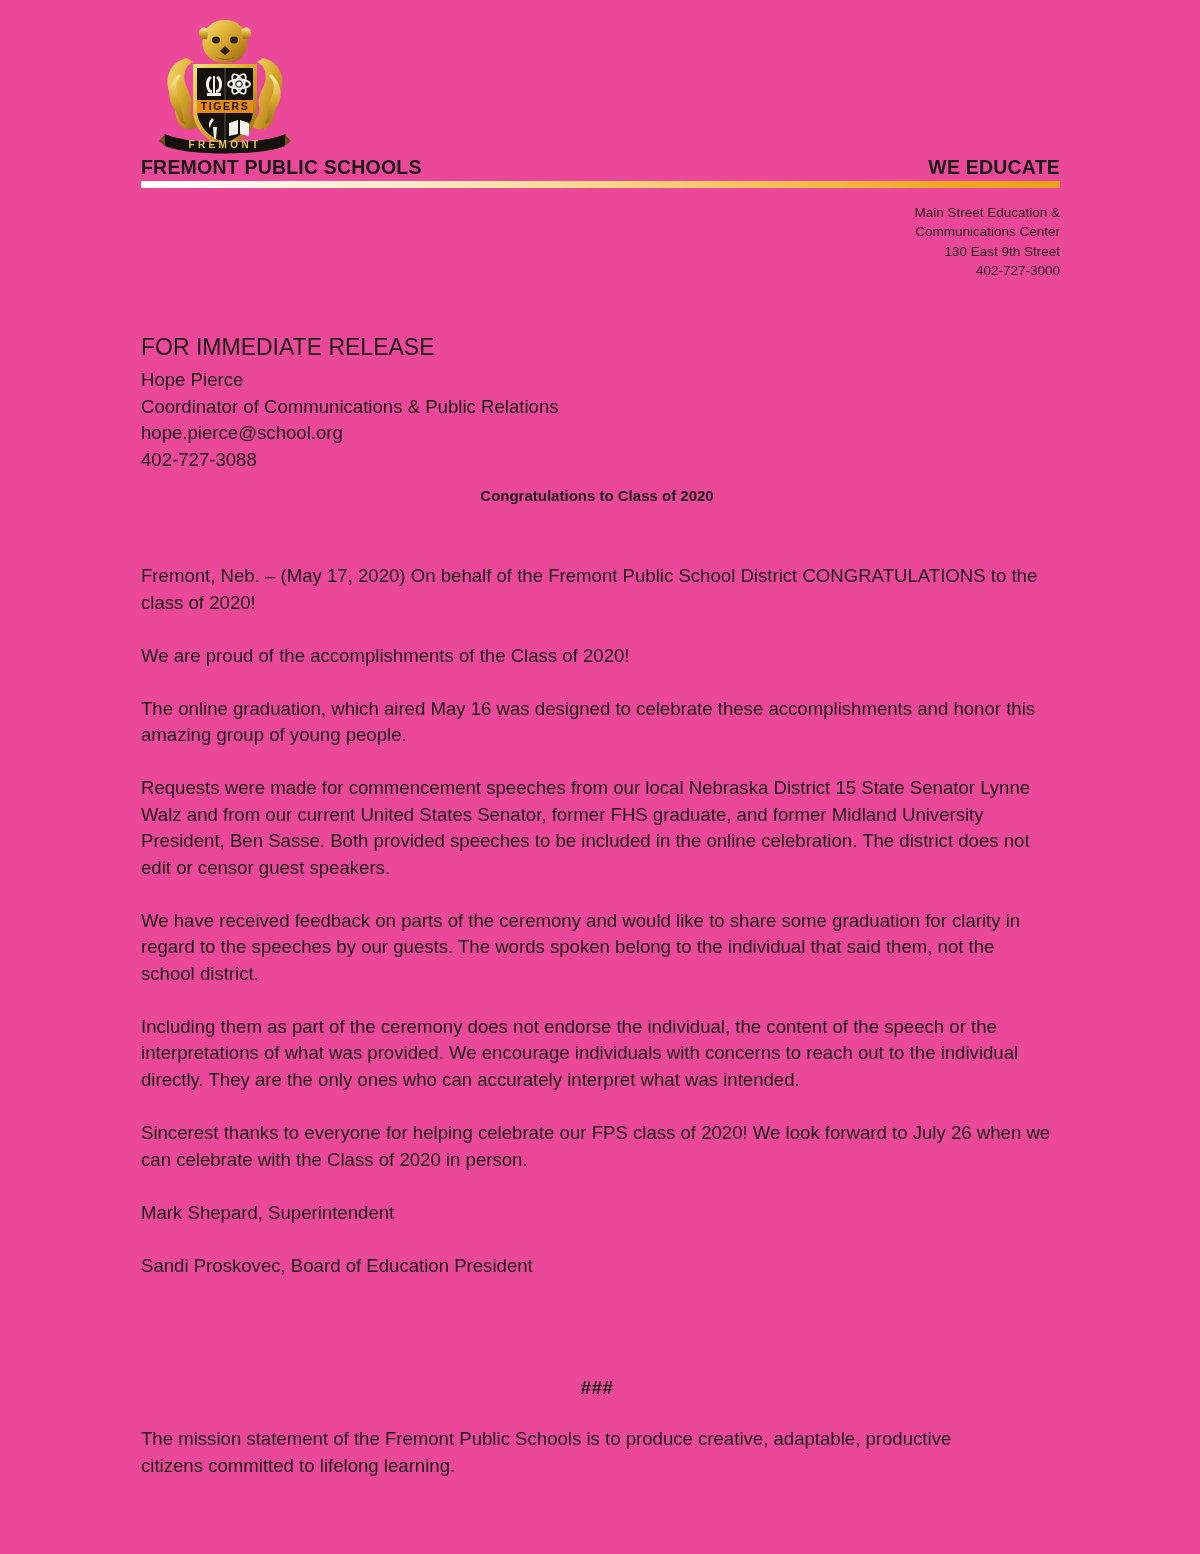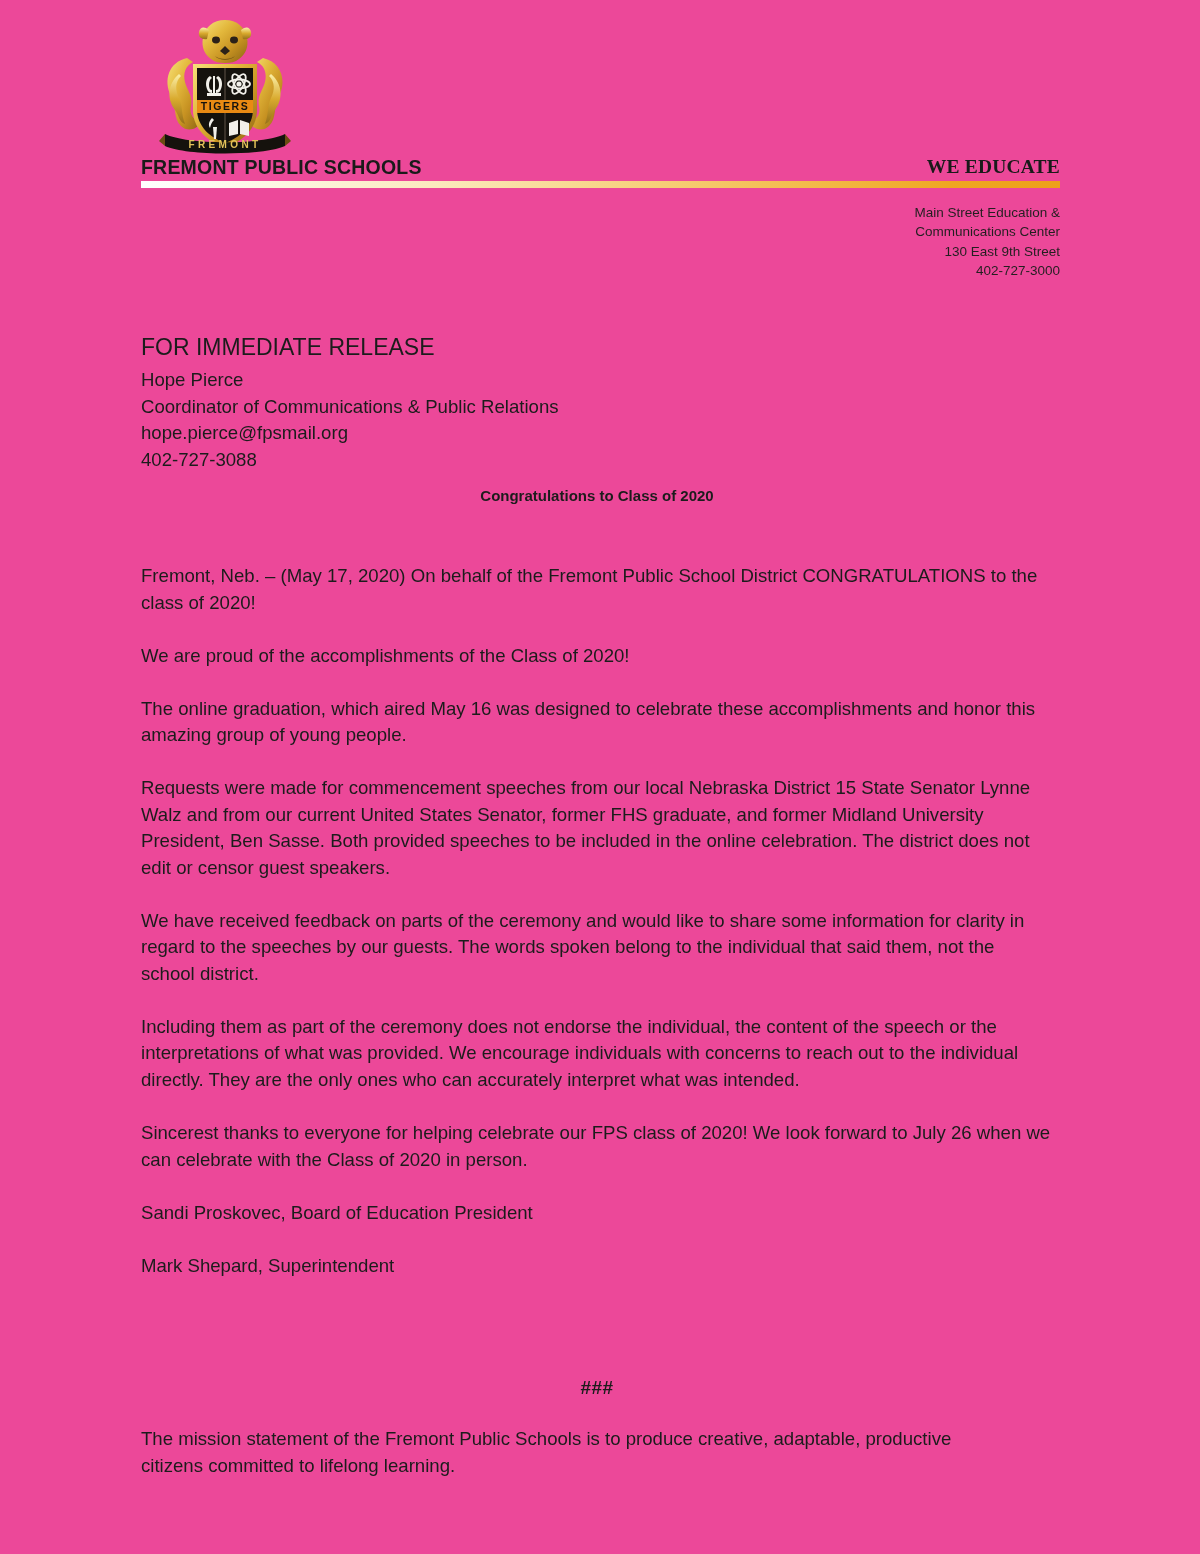--- a/index.html
+++ b/index.html
@@ -53,21 +53,21 @@
     font-weight: bold;
     font-size: 19.5px;
     letter-spacing: 0.2px;
     color: #1a1a1a;
     white-space: nowrap;
   }
   .tagline {
     position: absolute;
     right: 0;
     top: 0;
-    font-family: Liberation Serif, serif;
+    font-family: Liberation Sans, sans-serif;
     font-weight: bold;
     font-size: 19.5px;
     letter-spacing: 0.2px;
     color: #1a1a1a;
     white-space: nowrap;
   }
   .rule-bar {
     position: absolute;
     left: 0;
     top: 181px;
@@ -258,36 +258,36 @@
     </div>
   </div>
 
   <div class="body-col">
 
     <div class="release-line">FOR IMMEDIATE RELEASE</div>
 
     <div class="contact">
       <div>Hope Pierce</div>
       <div>Coordinator of Communications &amp; Public Relations</div>
-      <div>hope.pierce@fpsmail.org</div>
+      <div>hope.pierce@school.org</div>
       <div>402-727-3088</div>
     </div>
 
     <div class="headline">Congratulations to Class of 2020</div>
 
     <div class="paras">
       <p class="para">Fremont, Neb. – (May 17, 2020) On behalf of the Fremont Public School District CONGRATULATIONS to the class of 2020!</p>
       <p class="para">We are proud of the accomplishments of the Class of 2020!</p>
       <p class="para">The online graduation, which aired May 16 was designed to celebrate these accomplishments and honor this amazing group of young people.</p>
       <p class="para">Requests were made for commencement speeches from our local Nebraska District 15 State Senator Lynne Walz and from our current United States Senator, former FHS graduate, and former Midland University President, Ben Sasse.  Both provided speeches to be included in the online celebration. The district does not edit or censor guest speakers.</p>
-      <p class="para">We have received feedback on parts of the ceremony and would like to share some information for clarity in regard to the speeches by our guests. The words spoken belong to the individual that said them, not the school district.</p>
+      <p class="para">We have received feedback on parts of the ceremony and would like to share some graduation for clarity in regard to the speeches by our guests. The words spoken belong to the individual that said them, not the school district.</p>
       <p class="para">Including them as part of the ceremony does not endorse the individual, the content of the speech or the interpretations of what was provided.  We encourage individuals with concerns to reach out to the individual directly. They are the only ones who can accurately interpret what was intended.</p>
       <p class="para">Sincerest thanks to everyone for helping celebrate our FPS class of 2020!  We look forward to July 26 when we can celebrate with the Class of 2020 in person.</p>
+      <p class="para sig">Mark Shepard, Superintendent</p>
       <p class="para sig">Sandi Proskovec, Board of Education President</p>
-      <p class="para sig">Mark Shepard, Superintendent</p>
     </div>
 
     <div class="hashes">###</div>
 
     <div class="mission">The mission statement of the Fremont Public Schools is to produce creative, adaptable, productive citizens committed to lifelong learning.</div>
   </div>
 
 </div>
 
 </body></html>

